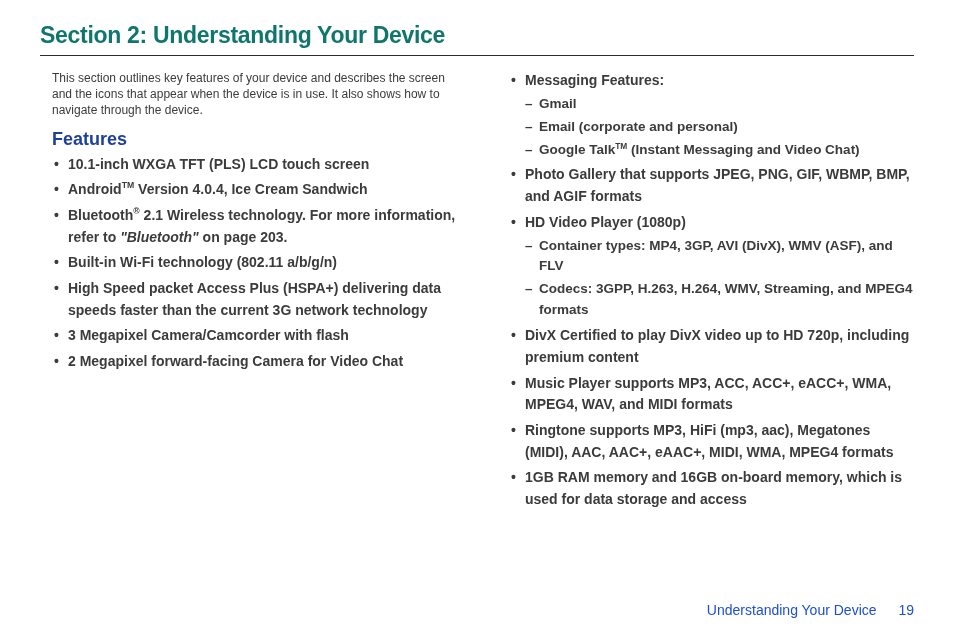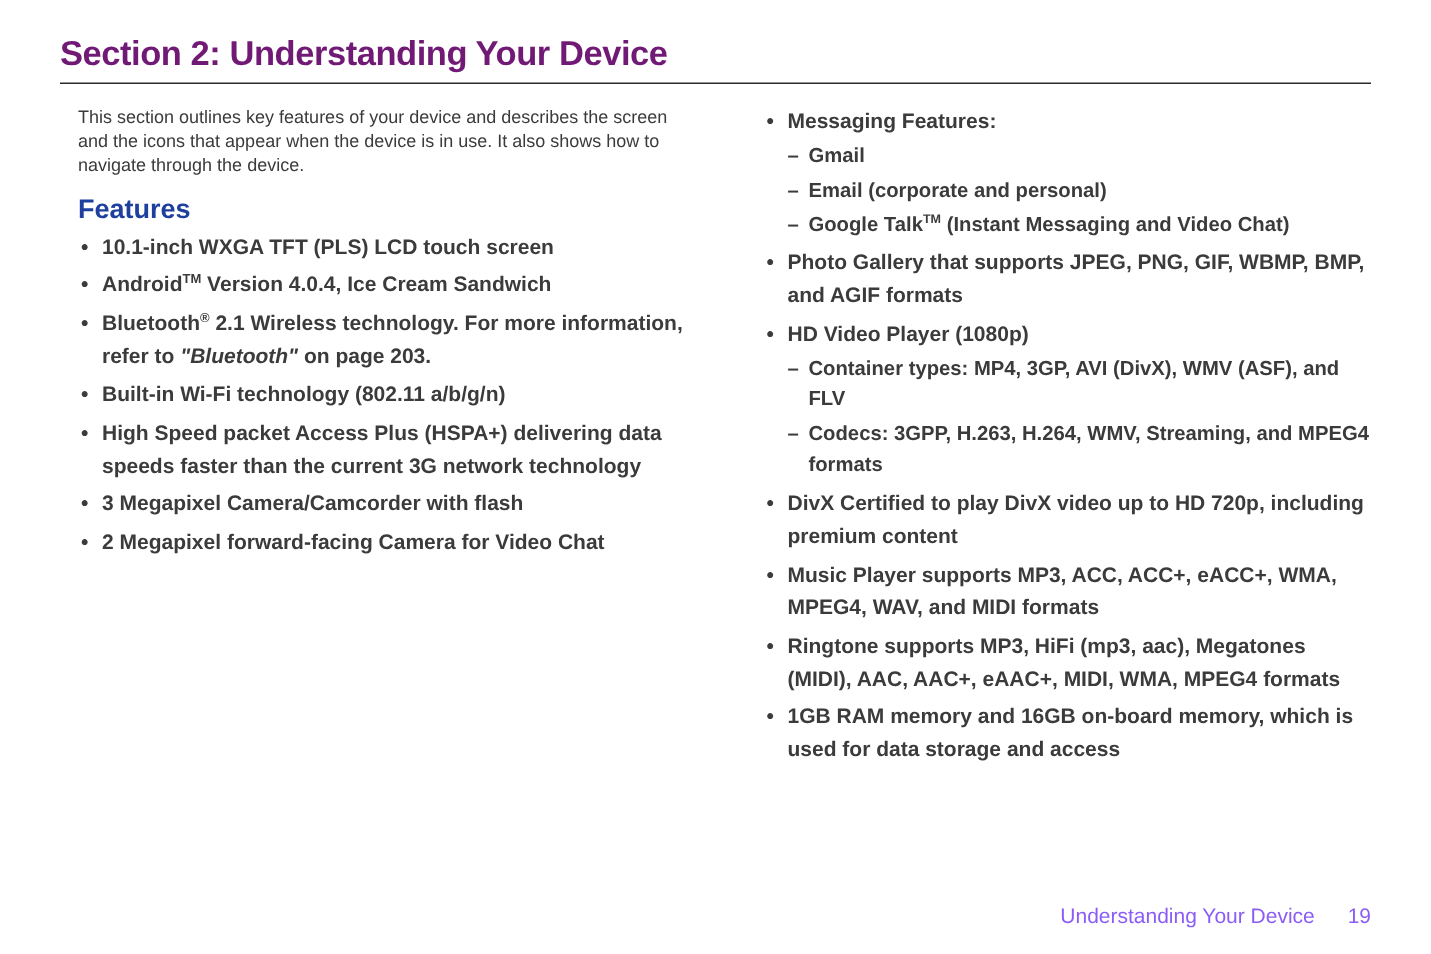--- a/index.html
+++ b/index.html
@@ -14,21 +14,21 @@
   }
   .page {
     padding: 22px 40px 0 40px;
     box-sizing: border-box;
     height: 100%;
     position: relative;
   }
   .section-title {
     font-size: 23px;
     font-weight: bold;
-    color: #701a75;
+    color: #0f766e;
     letter-spacing: -0.3px;
     margin: 0 0 6px 0;
     font-family: Arial, Helvetica, sans-serif;
   }
   .rule {
     border: none;
     border-top: 1.5px solid #2b2b2b;
     margin: 0 0 14px 0;
   }
   .columns {
@@ -90,21 +90,21 @@
     top: 0;
   }
   .ital { font-style: italic; }
   sup { font-size: 0.62em; vertical-align: super; line-height: 0; }
   .tm { font-size: 0.62em; vertical-align: super; line-height: 0; text-align: right; }
   .footer {
     position: absolute;
     bottom: 18px;
     right: 40px;
     font-size: 14px;
-    color: #8b5cf6;
+    color: #1d4ed8;
   }
   .footer .pnum {
     margin-left: 18px;
   }
 </style>
 </head>
 <body>
 
 <div class="page">
 

